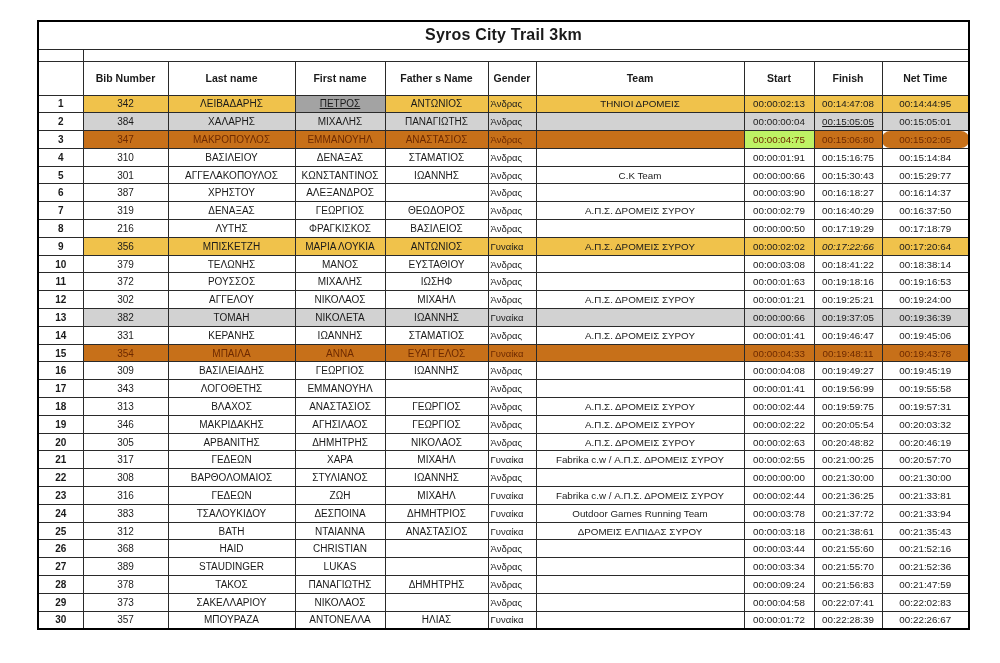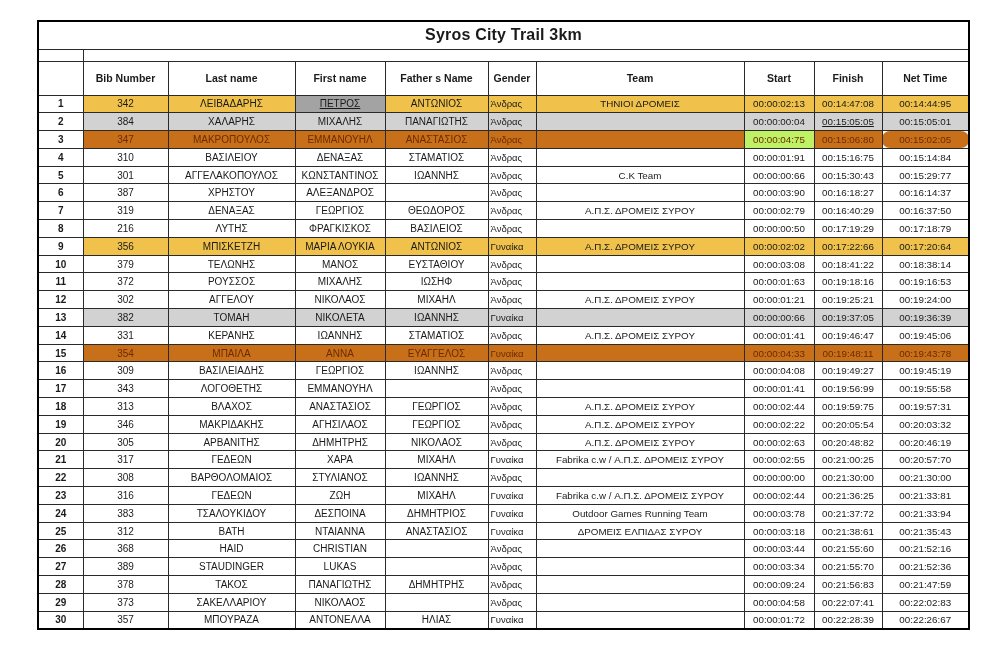--- a/index.html
+++ b/index.html
@@ -158,21 +158,21 @@
         </tr>
         <tr>
           <td class="c-rank">9</td>
           <td class="c-bib" style="background: rgb(240, 194, 75);">356</td>
           <td class="c-last" style="background: rgb(240, 194, 75);">ΜΠΙΣΚΕΤΖΗ</td>
           <td class="c-first" style="background: rgb(240, 194, 75);">ΜΑΡΙΑ ΛΟΥΚΙΑ</td>
           <td class="c-father" style="background: rgb(240, 194, 75);">ΑΝΤΩΝΙΟΣ</td>
           <td class="c-gender" style="background: rgb(240, 194, 75);">Γυναίκα</td>
           <td class="c-team" style="background: rgb(240, 194, 75);">Α.Π.Σ. ΔΡΟΜΕΙΣ ΣΥΡΟΥ</td>
           <td class="c-start" style="background: rgb(240, 194, 75);">00:00:02:02</td>
-          <td class="c-finish" style="background: rgb(240, 194, 75);">00:17:22:66</td>
+          <td class="c-finish" style="background: rgb(240, 194, 75); font-style: italic;">00:17:22:66</td>
           <td class="c-net" style="background: rgb(240, 194, 75);">00:17:20:64</td>
         </tr>
         <tr>
           <td class="c-rank">10</td>
           <td class="c-bib">379</td>
           <td class="c-last">ΤΕΛΩΝΗΣ</td>
           <td class="c-first">ΜΑΝΟΣ</td>
           <td class="c-father">ΕΥΣΤΑΘΙΟΥ</td>
           <td class="c-gender">Άνδρας</td>
           <td class="c-team"></td>

